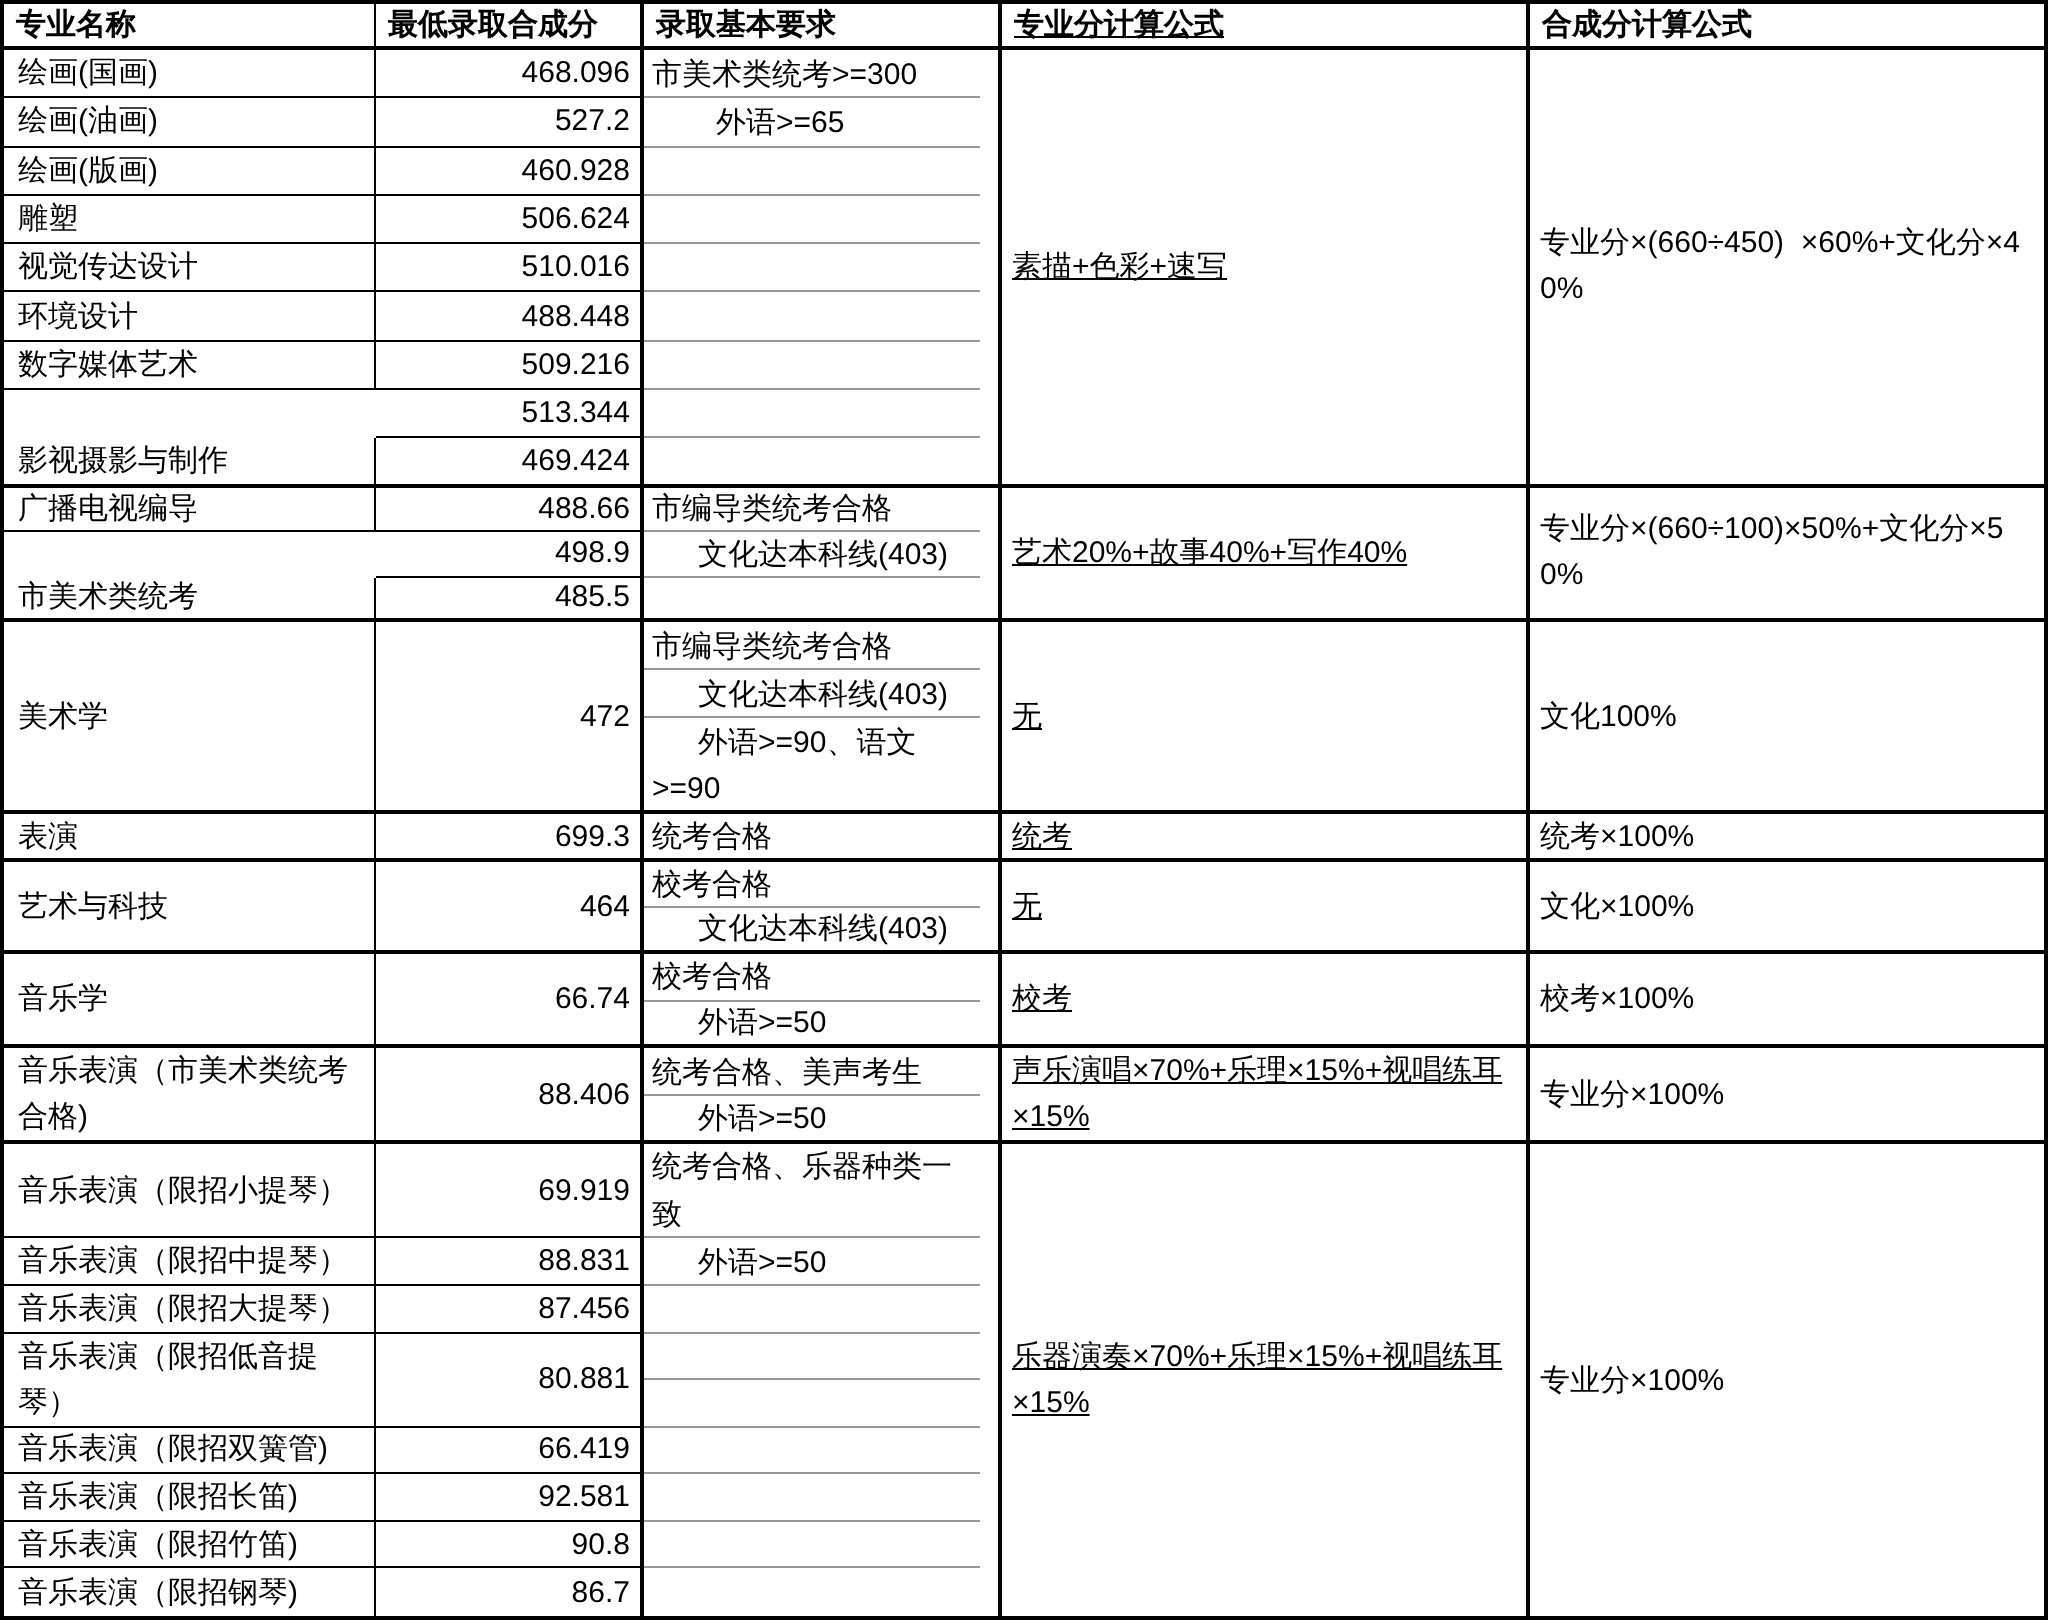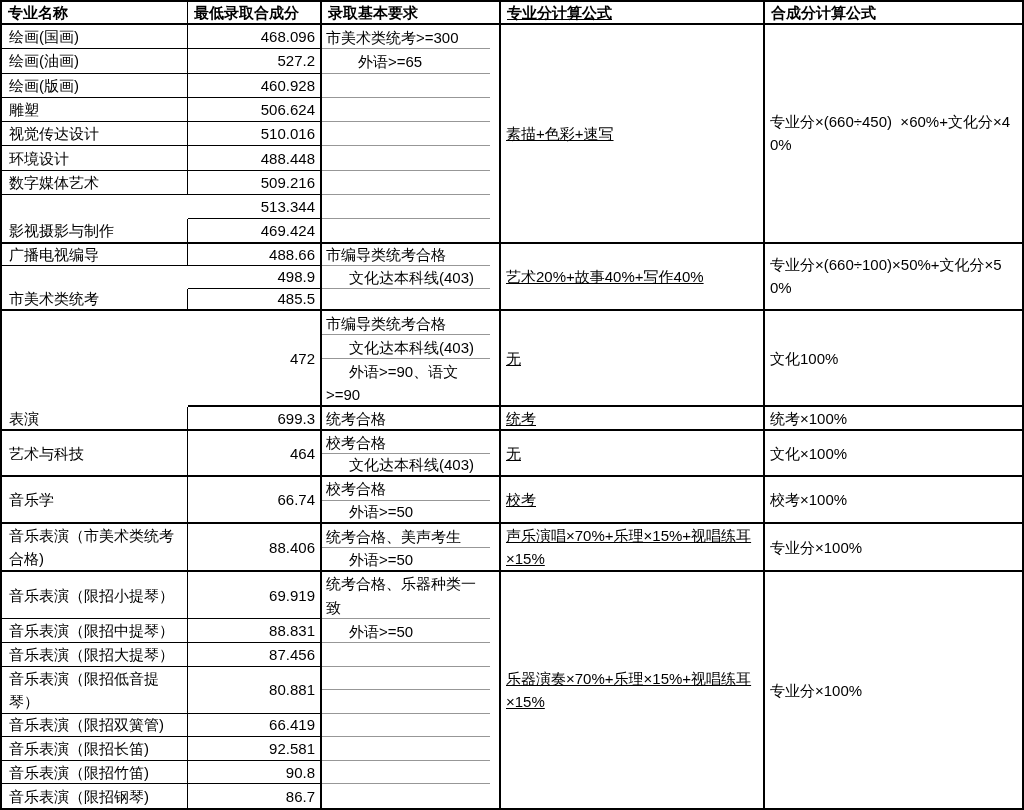--- a/index.html
+++ b/index.html
@@ -54,20 +54,21 @@
   <div class="cell c1 hb" style="grid-area:2/1/3/2">绘画(国画)</div>
   <div class="cell c1 hb" style="grid-area:3/1/4/2">绘画(油画)</div>
   <div class="cell c1 hb" style="grid-area:4/1/5/2">绘画(版画)</div>
   <div class="cell c1 hb" style="grid-area:5/1/6/2">雕塑</div>
   <div class="cell c1 hb" style="grid-area:6/1/7/2">视觉传达设计</div>
   <div class="cell c1 hb" style="grid-area:7/1/8/2">环境设计</div>
   <div class="cell c1 hb" style="grid-area:8/1/9/2">数字媒体艺术</div>
   <div class="cell c1 be" style="grid-area:10/1/11/2">影视摄影与制作</div>
   <div class="cell c1 hb" style="grid-area:11/1/12/2">广播电视编导</div>
   <div class="cell c1 be" style="grid-area:13/1/14/2">市美术类统考</div>
+  <div class="cell c1 be" style="grid-area:14/1/18/2">美术学</div>
   <div class="cell c1 be" style="grid-area:18/1/19/2">表演</div>
   <div class="cell c1 be" style="grid-area:19/1/21/2">艺术与科技</div>
   <div class="cell c1 be" style="grid-area:21/1/23/2">音乐学</div>
   <div class="cell c1 be" style="grid-area:23/1/25/2">音乐表演（市美术类统考合格)</div>
   <div class="cell c1 hb" style="grid-area:25/1/27/2">音乐表演（限招小提琴）</div>
   <div class="cell c1 hb" style="grid-area:27/1/28/2">音乐表演（限招中提琴）</div>
   <div class="cell c1 hb" style="grid-area:28/1/29/2">音乐表演（限招大提琴）</div>
   <div class="cell c1 hb" style="grid-area:29/1/31/2">音乐表演（限招低音提琴）</div>
   <div class="cell c1 hb" style="grid-area:31/1/32/2">音乐表演（限招双簧管)</div>
   <div class="cell c1 hb" style="grid-area:32/1/33/2">音乐表演（限招长笛)</div>

